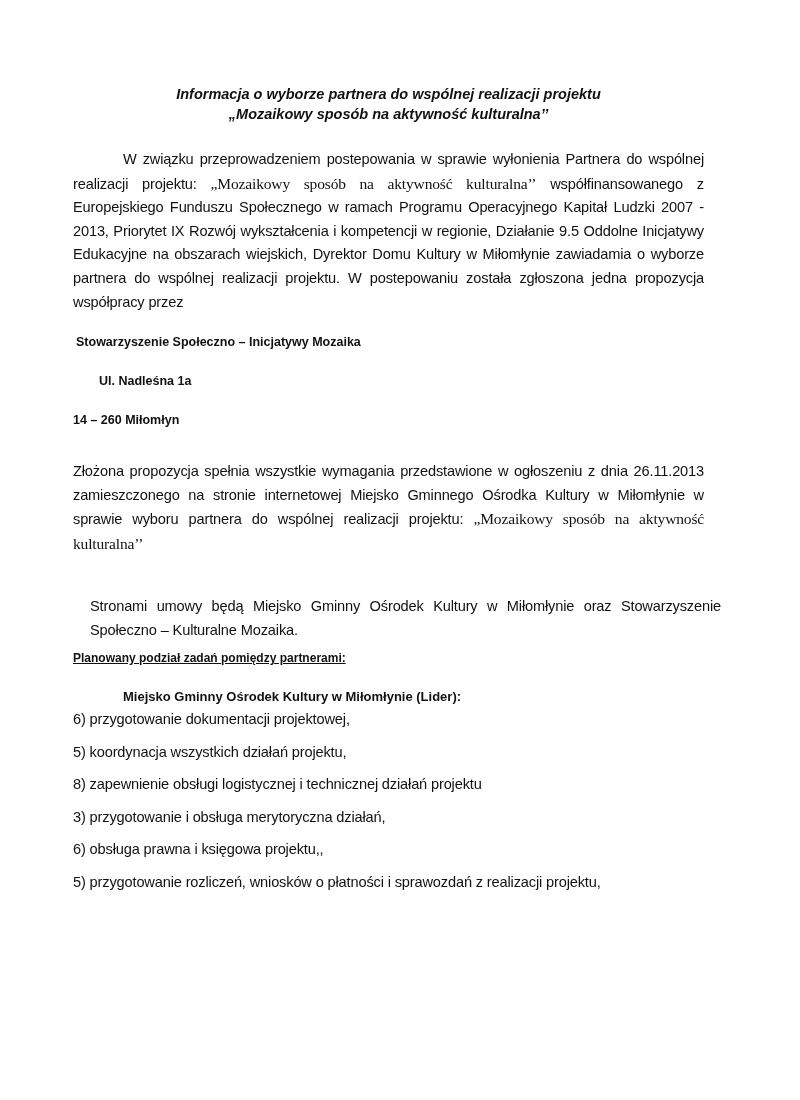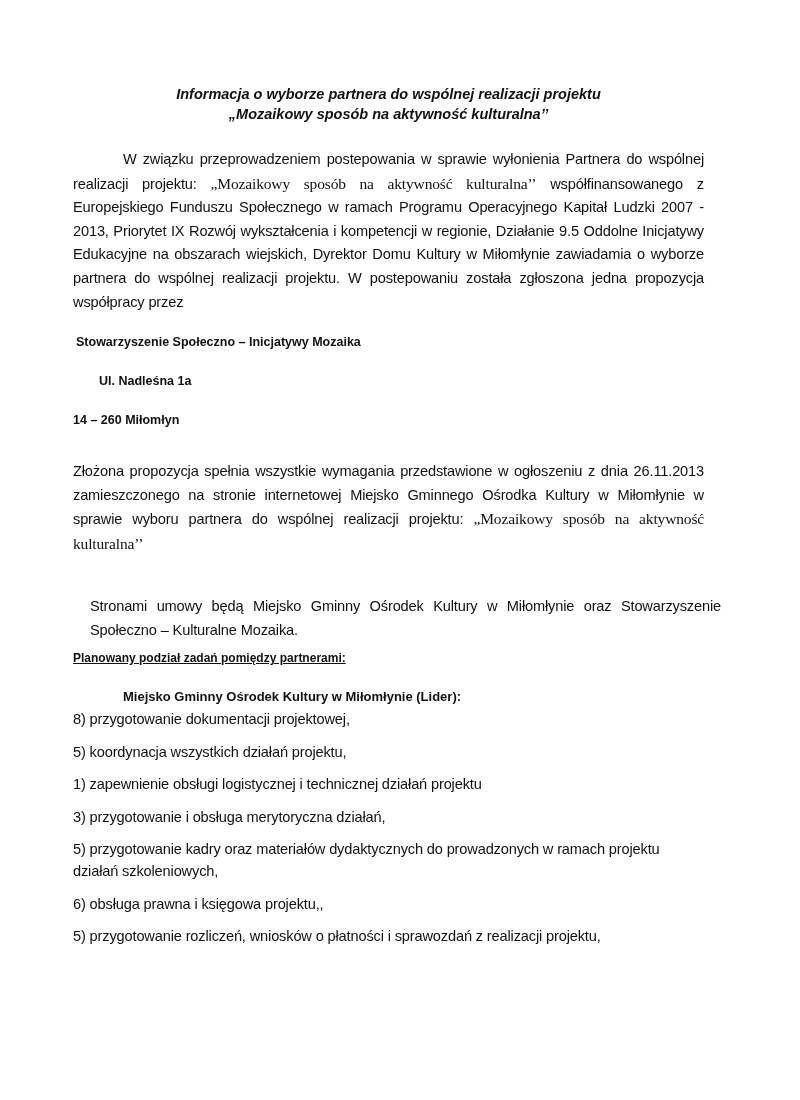--- a/index.html
+++ b/index.html
@@ -110,22 +110,21 @@
 
   <p class="para p2" style="margin:0;"><span>Złożona propozycja spełnia wszystkie wymagania przedstawione w ogłoszeniu z dnia 26.11.2013 zamieszczonego na stronie internetowej  Miejsko Gminnego Ośrodka Kultury w Miłomłynie w sprawie wyboru partnera do wspólnej realizacji projektu: </span><span class="serif-q">„Mozaikowy sposób na aktywność kulturalna’’</span></p>
 
   <p class="para p3" style="margin:17px;">Stronami umowy będą Miejsko Gminny Ośrodek Kultury w Miłomłynie oraz Stowarzyszenie Społeczno – Kulturalne Mozaika.</p>
 
   <div class="section-heading">Planowany podział zadań pomiędzy partnerami:</div>
 
   <div class="lider-heading">Miejsko Gminny Ośrodek Kultury w Miłomłynie (Lider):</div>
 
   <ul class="tasks">
-    <li class="task">8) przygotowanie dokumentacji projektowej,</li>
+    <li class="task">6) przygotowanie dokumentacji projektowej,</li>
     <li class="task">5) koordynacja wszystkich działań projektu,</li>
-    <li class="task">1) zapewnienie obsługi logistycznej i technicznej działań projektu</li>
+    <li class="task">8) zapewnienie obsługi logistycznej i technicznej działań projektu</li>
     <li class="task">3) przygotowanie i obsługa merytoryczna działań,</li>
-    <li class="task two-line">5) przygotowanie kadry oraz materiałów dydaktycznych do prowadzonych w ramach projektu działań szkoleniowych,</li>
     <li class="task">6) obsługa prawna i księgowa projektu,,</li>
     <li class="task">5) przygotowanie rozliczeń, wniosków o płatności i sprawozdań z realizacji projektu,</li>
   </ul>
 
 </div>
 
 </body></html>

